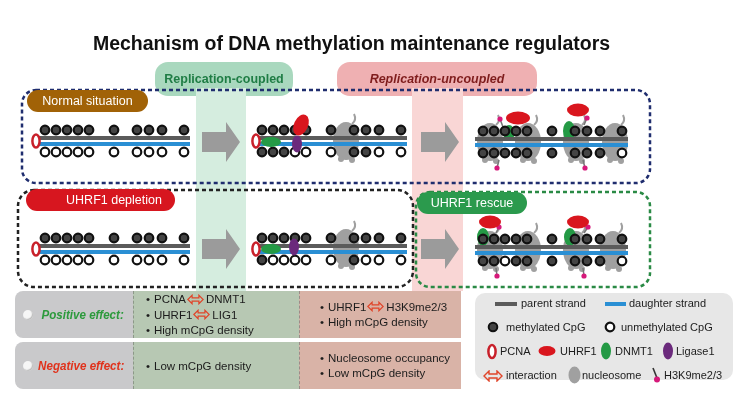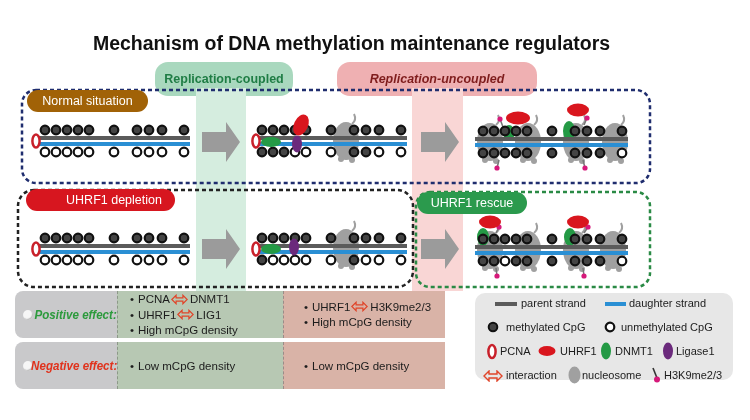--- a/index.html
+++ b/index.html
@@ -13,21 +13,21 @@
   .badge { position:absolute; height:22px; border-radius:11px; color:#fff; font-size:12.5px; display:flex; align-items:center; justify-content:center; }
   .badge-normal { left:27px; top:90px; width:121px; }
   .badge-depletion { left:26px; top:189px; width:122px;padding-left:27px; }
   .badge-rescue { left:417px; top:192px; width:110px; }
 
   .effects { position:absolute; left:15px; top:291px; width:455px; height:99px; }
   .erow { position:absolute; left:0; width:455px; height:47px; border-radius:8px; overflow:hidden; display:flex; }
   .erow.r1 { top:0; }
   .erow.r2 { top:51px; }
   .ecell { height:100%; box-sizing:border-box; position:relative; display:flex; flex-direction:column; justify-content:center; }
-  .ecell.label { width:102px; align-items:flex-end; padding-right:0; }
+  .ecell.label { width:118px; align-items:flex-end; padding-right:9px; }
   .ecell.coupled { width:166px; padding-left:12px; border-left:1.5px dashed #8c9888; }
   .ecell.uncoupled { width:162px; padding-left:20px; border-left:1.5px dashed #9a8c88; }
   .edot { position:absolute; left:8px; top:50%; width:10px; height:10px; margin-top:-5px; border-radius:50%; background:#f6f6f6; box-shadow:inset -1px -1px 1px #bbb; }
   .elabel { font-weight:bold; font-style:italic; font-size:13.5px; display:inline-block; transform:scaleX(0.86); transform-origin:right center; white-space:nowrap; }
   .eline { display:flex; align-items:center; height:15.5px; font-size:11.5px; white-space:nowrap; color:#1c1c1c; }
   .eline::before { content:"\2022"; width:8px; display:inline-block; }
   .eline svg { margin:0 2px 0 1px; }
 
   .legend { position:absolute; left:475px; top:293px; width:258px; height:87px; border-radius:10px; }
   .lg { position:absolute; font-size:11px; line-height:13px; white-space:nowrap; color:#1c1c1c; }
@@ -329,20 +329,23 @@
       <span class="edot"></span>
       <span class="elabel" style="color: rgb(224, 50, 28);">Negative effect:</span>
     </div>
     <div class="ecell coupled" style="background: rgb(183, 200, 179);">
       <div class="eline">
         <span>Low mCpG density</span>
       </div>
     </div>
     <div class="ecell uncoupled" style="background: rgb(217, 179, 167);">
       <div class="eline">
+        <span>Nucleosome occupancy</span>
+      </div>
+      <div class="eline">
         <span>Low mCpG density</span>
       </div>
     </div>
   </div>
 </div>
 
 <div class="legend" style="background: rgb(231, 231, 231);">
 
   <span class="lgi" style="left: 20px; top: 9px; width: 22px; height: 4px; background: rgb(91, 91, 91);"></span>
   <span class="lg" style="left:46px;top:4px;">parent strand</span>

